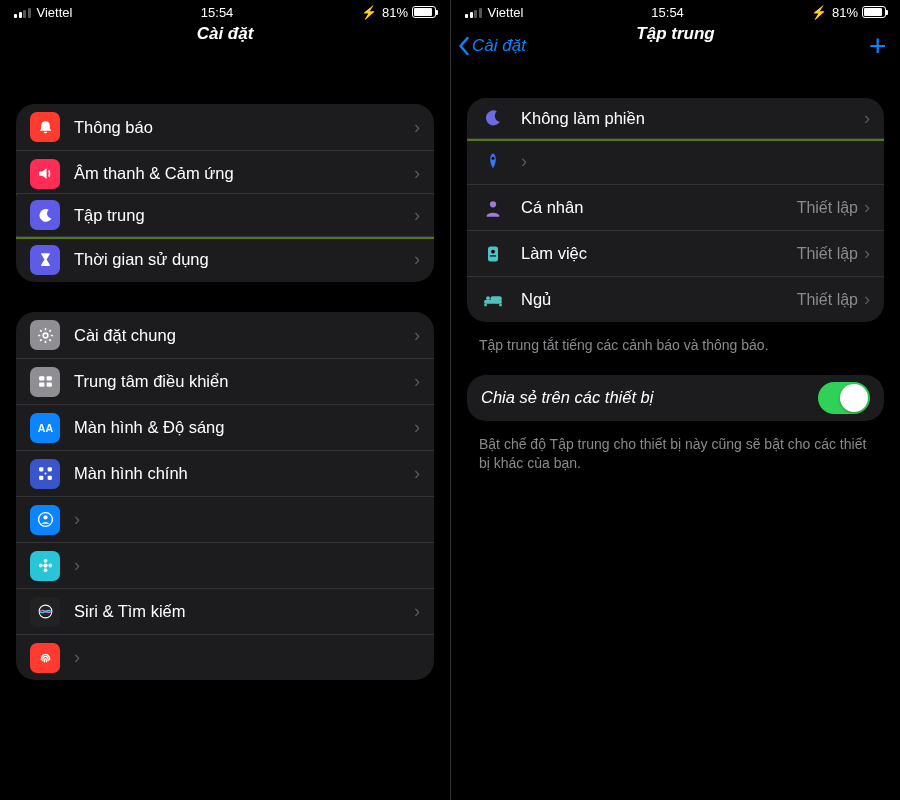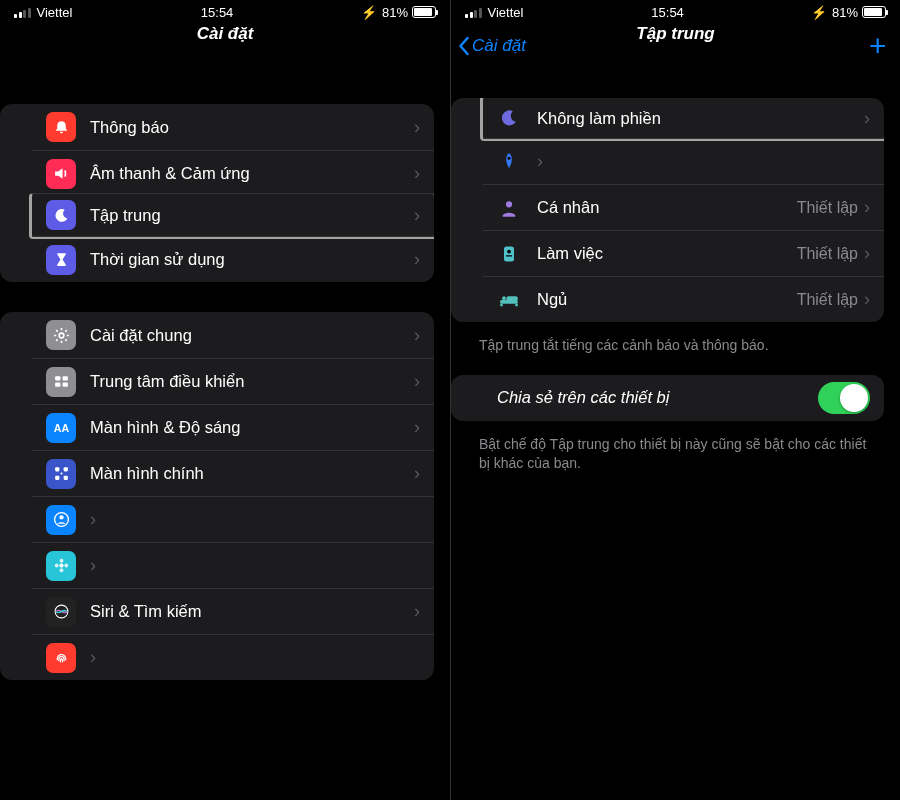--- a/index.html
+++ b/index.html
@@ -69,25 +69,24 @@
     font-size: 30px;
     font-weight: 300;
   }
   .content {
     flex: 1;
     overflow: hidden;
     padding-top: 10px;
   }
   .section-spacer { height: 26px; }
   .group {
-    margin: 0 16px 30px 0;
+    margin: 0 16px 30px 16px;
     background: #1c1c1e;
-    border-radius: 12px;
+    border-radius: 19px;
     overflow: hidden;
-    padding-left: 32px;
   }
   .row {
     min-height: 46px;
     display: flex;
     align-items: center;
     padding: 0 14px;
     position: relative;
   }
   .row + .row { border-top: 0.5px solid #333; }
   .row-icon {
@@ -111,21 +110,21 @@
     font-size: 16px;
     color: #8a8a8e;
     margin-right: 6px;
   }
   .chevron {
     color: #5a5a5e;
     font-size: 18px;
     font-weight: 300;
   }
   .highlight {
-    border: 3px solid #a3a3a3;
+    border: 3px solid #4d7c0f;
     border-radius: 4px;
     margin: -3px -3px;
   }
   .footer-text {
     margin: -22px 28px 20px 28px;
     font-size: 14px;
     color: #8a8a8e;
     line-height: 1.35;
   }
   

